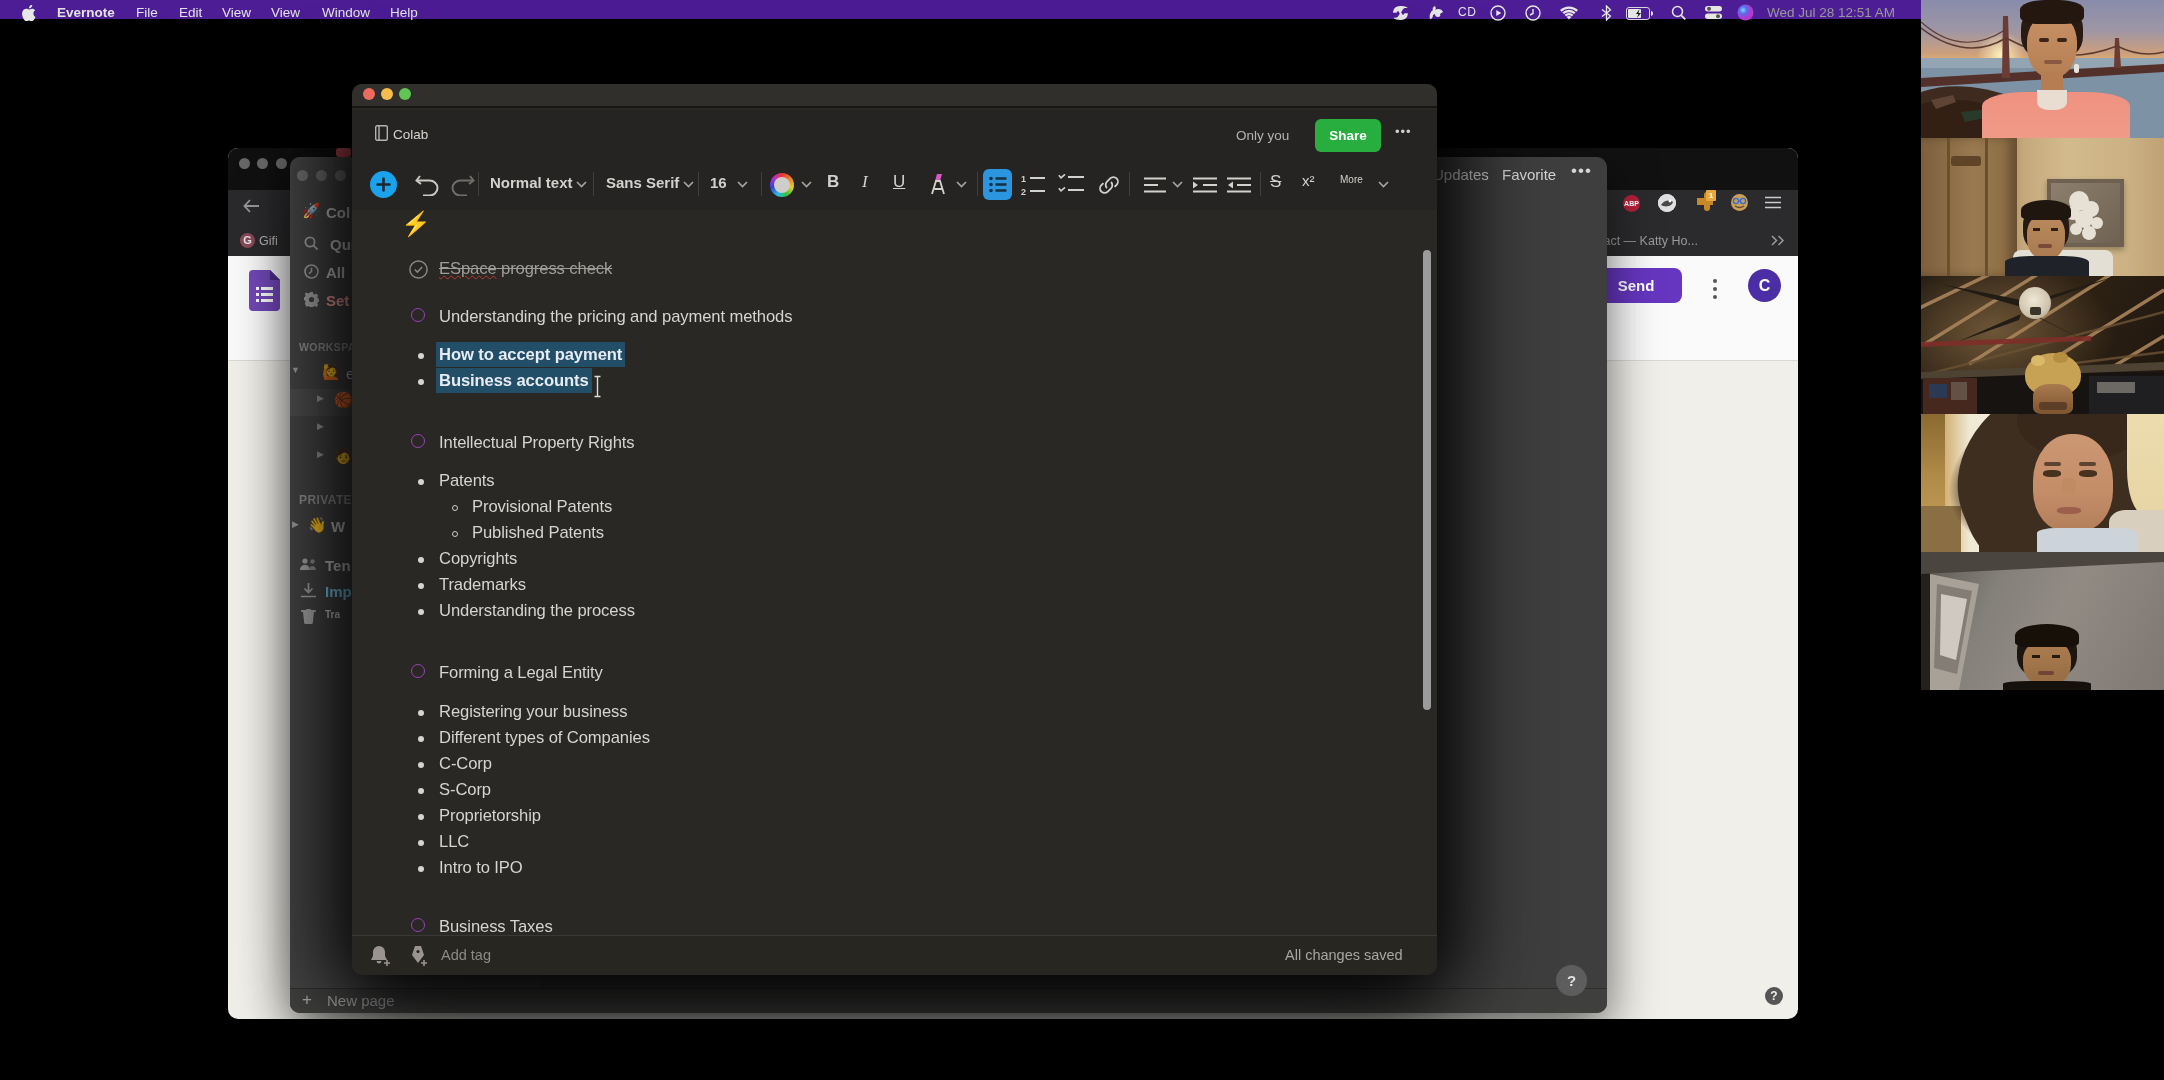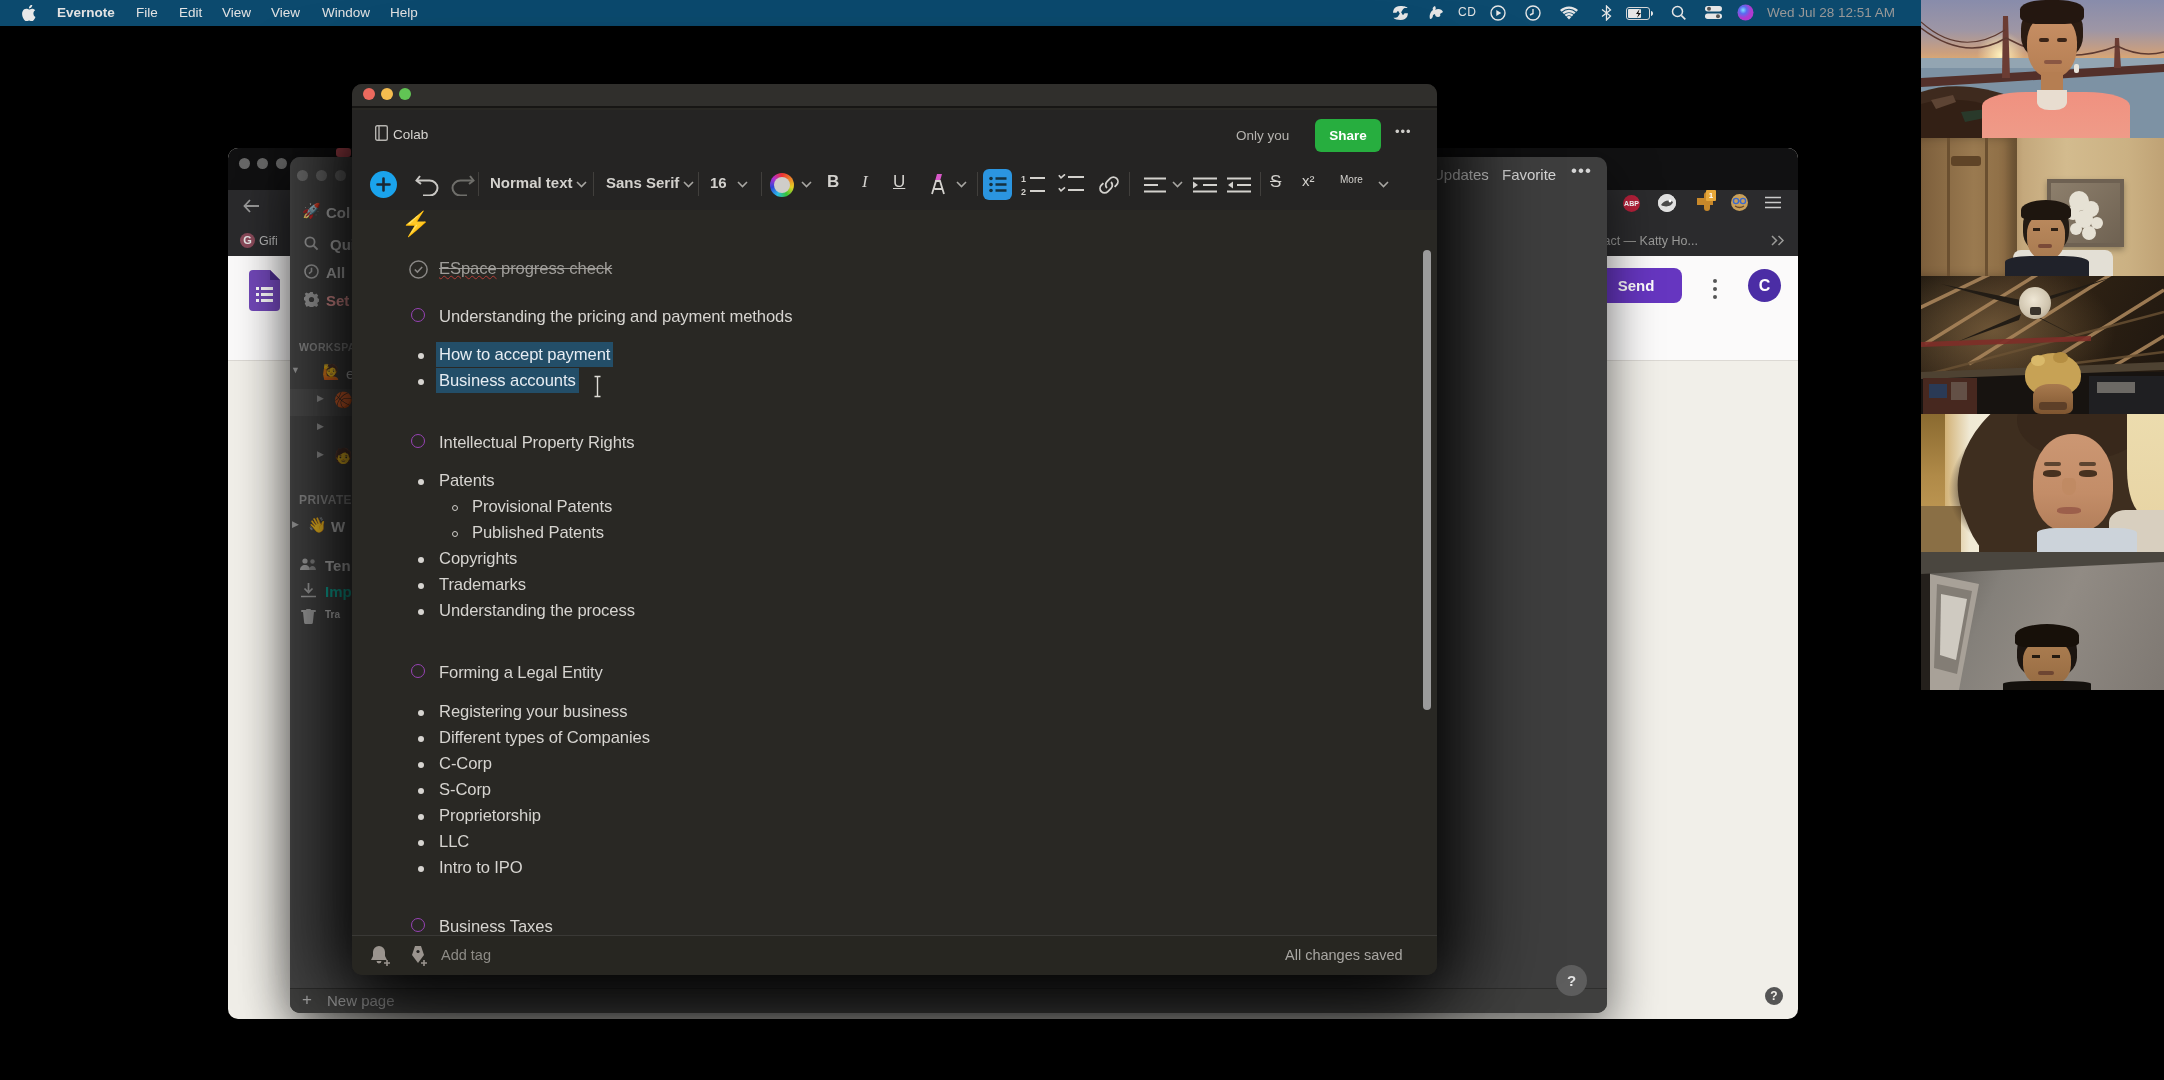--- a/index.html
+++ b/index.html
@@ -1,21 +1,21 @@
 <!DOCTYPE html>
 <html><head>
 <meta charset="utf-8">
 <style>
 * { margin:0; padding:0; box-sizing:border-box; }
 html,body { width:2164px; height:1080px; background:#000; overflow:hidden;
   font-family:"Liberation Sans", sans-serif; }
 .abs { position:absolute; }
 
-#menubar { position:absolute; left:0; top:0; width:1922px; height:26px;
-  background:#0c4a6e; color:#e3e3e3; font-size:13.5px; }
+#menubar { position:absolute; left:0; top:0; width:1922px; height:19px;
+  background:#4c1d95; color:#e3e3e3; font-size:13.5px; }
 #menubar .mi { position:absolute; top:5px; white-space:nowrap; }
 
 #chrome { position:absolute; left:228px; top:148px; width:1570px; height:871px;
   border-radius:10px; background:#f1efe9; overflow:hidden;
   box-shadow:0 18px 50px rgba(0,0,0,0.65); }
 #chrome .tabrow { position:absolute; left:0; top:0; width:100%; height:42px; background:#111112; }
 #chrome .toolbar { position:absolute; left:0; top:42px; width:100%; height:66px; background:#2b2b2d; }
 #chrome .whiteband { position:absolute; left:0; top:108px; width:100%; height:105px; background:#fbfafa; border-bottom:1px solid #dcd9d4; }
 
 #notion { position:absolute; left:290px; top:157px; width:1317px; height:856px;
@@ -26,21 +26,21 @@
   border-radius:10px; background:#292824; overflow:hidden;
   box-shadow:0 25px 70px rgba(0,0,0,0.82), 35px 10px 80px rgba(0,0,0,0.55), -35px 10px 80px rgba(0,0,0,0.5); }
 #evernote .titlebar { position:absolute; left:0; top:0; width:100%; height:24px; background:#302f2c; border-bottom:2px solid #171614;}
 .tl { position:absolute; top:7px; width:12px; height:12px; border-radius:50%; }
 #evernote .header { position:absolute; left:0; top:26px; width:100%; height:50px; background:#252423; }
 #evernote .toolbar { position:absolute; left:0; top:76px; width:100%; height:50px; background:#252423; }
 .note-line { position:absolute; font-size:16.6px; letter-spacing:-0.1px; color:#d6d4d0; white-space:nowrap; }
 .dot { position:absolute; width:6px; height:6px; border-radius:50%; background:#d6d4d0; }
 .ring { position:absolute; width:14px; height:14px; border-radius:50%; border:1.5px solid #9743b5; }
 .subring { position:absolute; width:6px; height:6px; border-radius:50%; border:1.5px solid #cfcdc9; }
-.sel { background:#234e68; color:#e6ecf2; padding:3px 3px; margin:-3px -3px; }
+.sel { background:#234e68; color:#e6ecf2; padding:3px 3px; margin:-3px -3px;font-weight:bold; }
 
 #strip { position:absolute; left:1921px; top:0; width:243px; height:690px; }
 .tile { position:absolute; left:0; width:243px; height:138px; overflow:hidden; }
 </style>
 </head>
 <body>
 <div id="menubar">
   <svg class="mi" style="left:22px;top:5px" width="14" height="16" viewBox="0 0 14 16">
       <path fill="#e8e8e8" d="M11.4 8.5c0-2.1 1.7-3.1 1.8-3.2-1-1.4-2.5-1.6-3-1.6-1.3-.1-2.5.8-3.2.8-.7 0-1.7-.8-2.8-.7-1.4 0-2.7.8-3.4 2.1-1.5 2.5-.4 6.3 1 8.3.7 1 1.5 2.1 2.6 2.1 1 0 1.4-.7 2.7-.7 1.3 0 1.6.7 2.7.7 1.1 0 1.8-1 2.5-2 .8-1.2 1.1-2.3 1.1-2.4 0 0-2-.8-2-3.4zM9.4 2.3c.6-.7 1-1.7.9-2.7-.9 0-1.9.6-2.5 1.3-.5.6-1 1.6-.9 2.6 1 .1 2-.5 2.5-1.2z"></path>
     </svg>
@@ -207,21 +207,21 @@
   <svg class="abs" style="left:10px;top:400px" width="17" height="15" viewBox="0 0 17 15">
       <circle cx="5" cy="4" r="2.6" fill="#a5a5a5"></circle>
       <path d="M0 13c0-3 2.2-5 5-5s5 2 5 5z" fill="#a5a5a5"></path>
       <circle cx="12.5" cy="4.5" r="2.2" fill="#8a8a8a"></circle>
       <path d="M9 13c.4-2.6 1.8-4 3.5-4 1.8 0 3.2 1.4 3.5 4z" fill="#8a8a8a"></path>
     </svg>
   <span class="abs" style="left:35px;top:400px;font-size:15px;color:#c9c9c9;font-weight:bold">Ten</span>
   <svg class="abs" style="left:11px;top:426px" width="15" height="15" viewBox="0 0 15 15">
       <path fill="none" stroke="#a5a5a5" stroke-width="1.7" d="M7.5 0v8M3.5 5.5 7.5 9.5 11.5 5.5M0 13.5h15"></path>
     </svg>
-  <span class="abs" style="left:35px;top:426px;font-size:15px;color:#14b8a6;font-weight:bold">Imp</span>
+  <span class="abs" style="left:35px;top:426px;font-size:15px;color:#7dd3fc;font-weight:bold">Imp</span>
   <svg class="abs" style="left:11px;top:452px" width="15" height="15" viewBox="0 0 15 15">
       <path fill="#a5a5a5" d="M2 3h11l-1.2 11a1.5 1.5 0 0 1-1.5 1H4.7a1.5 1.5 0 0 1-1.5-1z"></path>
       <rect x="0" y="1" width="15" height="2" rx="1" fill="#a5a5a5"></rect>
       <rect x="5" y="0" width="5" height="2" rx="1" fill="#a5a5a5"></rect>
     </svg>
   <span class="abs" style="left:35px;top:452px;font-size:10px;color:#c9c9c9;font-weight:bold">Tra</span>
 
   <div class="abs" style="left:0;top:831px;width:1317px;height:25px;background:#3f3f3e;border-top:1px solid #2e2e2d"></div>
   <span class="abs" style="left:12px;top:833px;font-size:17px;color:#a9a9a9">+</span>
   <span class="abs" style="left:37px;top:835px;font-size:15px;color:#a2a2a2">New page</span>

